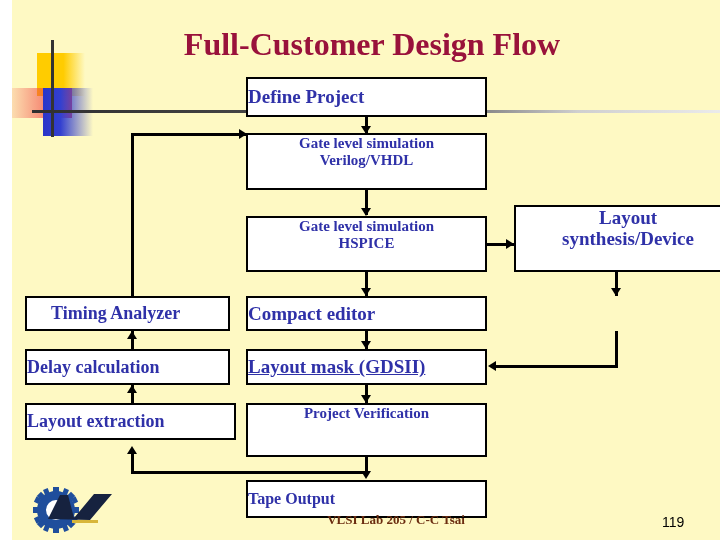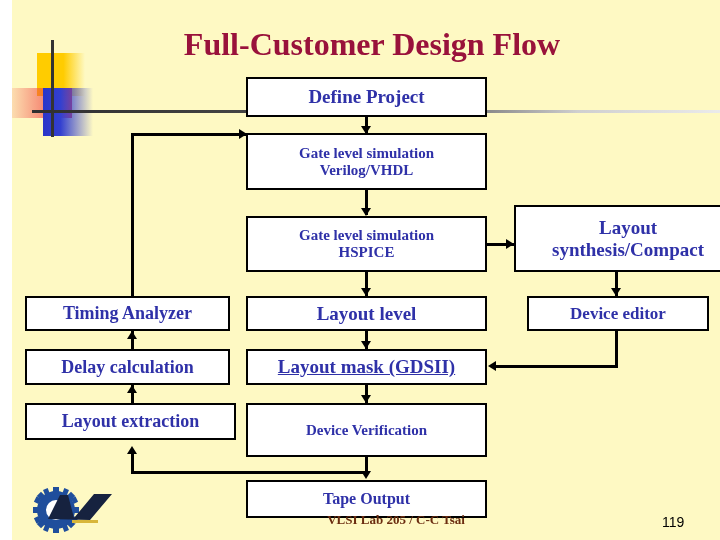--- a/index.html
+++ b/index.html
@@ -66,21 +66,21 @@
   
   .fbox {
     position: absolute;
     box-sizing: border-box;
     border: 2px solid #000000;
     background: #ffffff;
     color: #2F31A8;
     font-weight: bold;
     display: flex;
     align-items: center;
-    justify-content: center;
+    justify-content: flex-start;
     text-align: center;
     line-height: 1.12;
     z-index: 5;
   }
 
   
   .ln {
     position: absolute;
     background: #000000;
     z-index: 3;
@@ -186,49 +186,46 @@
     <span>Verilog/VHDL</span>
   </div>
 
   <div class="fbox" style="left:234px; top:216px; width:241px; height:56px; font-size:15px; flex-direction:column;">
     <span>Gate level simulation</span>
     <span>HSPICE</span>
   </div>
 
   <div class="fbox" style="left:502px; top:205px; width:228px; height:67px; font-size:19px; flex-direction:column;">
     <span>Layout</span>
-    <span>synthesis/Compact</span>
-  </div>
-
-  <div class="fbox" style="left:13px; top:296px; width:205px; height:35px; font-size:18px;">
+    <span>synthesis/Device</span>
+  </div>
+
+  <div class="fbox" style="left:13px; top:296px; width:205px; height:35px; font-size:18px;padding-left:24px;">
     <span>Timing Analyzer</span>
   </div>
 
   <div class="fbox" style="left:234px; top:296px; width:241px; height:35px; font-size:19px;">
-    <span>Layout level</span>
-  </div>
-
-  <div class="fbox" style="left:515px; top:296px; width:182px; height:35px; font-size:17px;">
-    <span>Device editor</span>
-  </div>
+    <span>Compact editor</span>
+  </div>
+
 
   <div class="fbox" style="left:13px; top:349px; width:205px; height:36px; font-size:18px;">
     <span>Delay calculation</span>
   </div>
 
   <div class="fbox" style="left:234px; top:349px; width:241px; height:36px; font-size:19px;text-decoration:underline;">
     <span>Layout mask (GDSII)</span>
   </div>
 
   <div class="fbox" style="left:13px; top:403px; width:211px; height:37px; font-size:18px;">
     <span>Layout extraction</span>
   </div>
 
   <div class="fbox" style="left:234px; top:403px; width:241px; height:54px; font-size:15px; flex-direction:column;">
-    <span>Device Verification</span>
+    <span>Project Verification</span>
   </div>
 
   <div class="fbox" style="left:234px; top:480px; width:241px; height:38px; font-size:16px;">
     <span>Tape Output</span>
   </div>
 
   <div class="footer-text">VLSI Lab 205 / C-C Tsai</div>
   <div class="page-num">119</div>
 
   <div class="logo">

